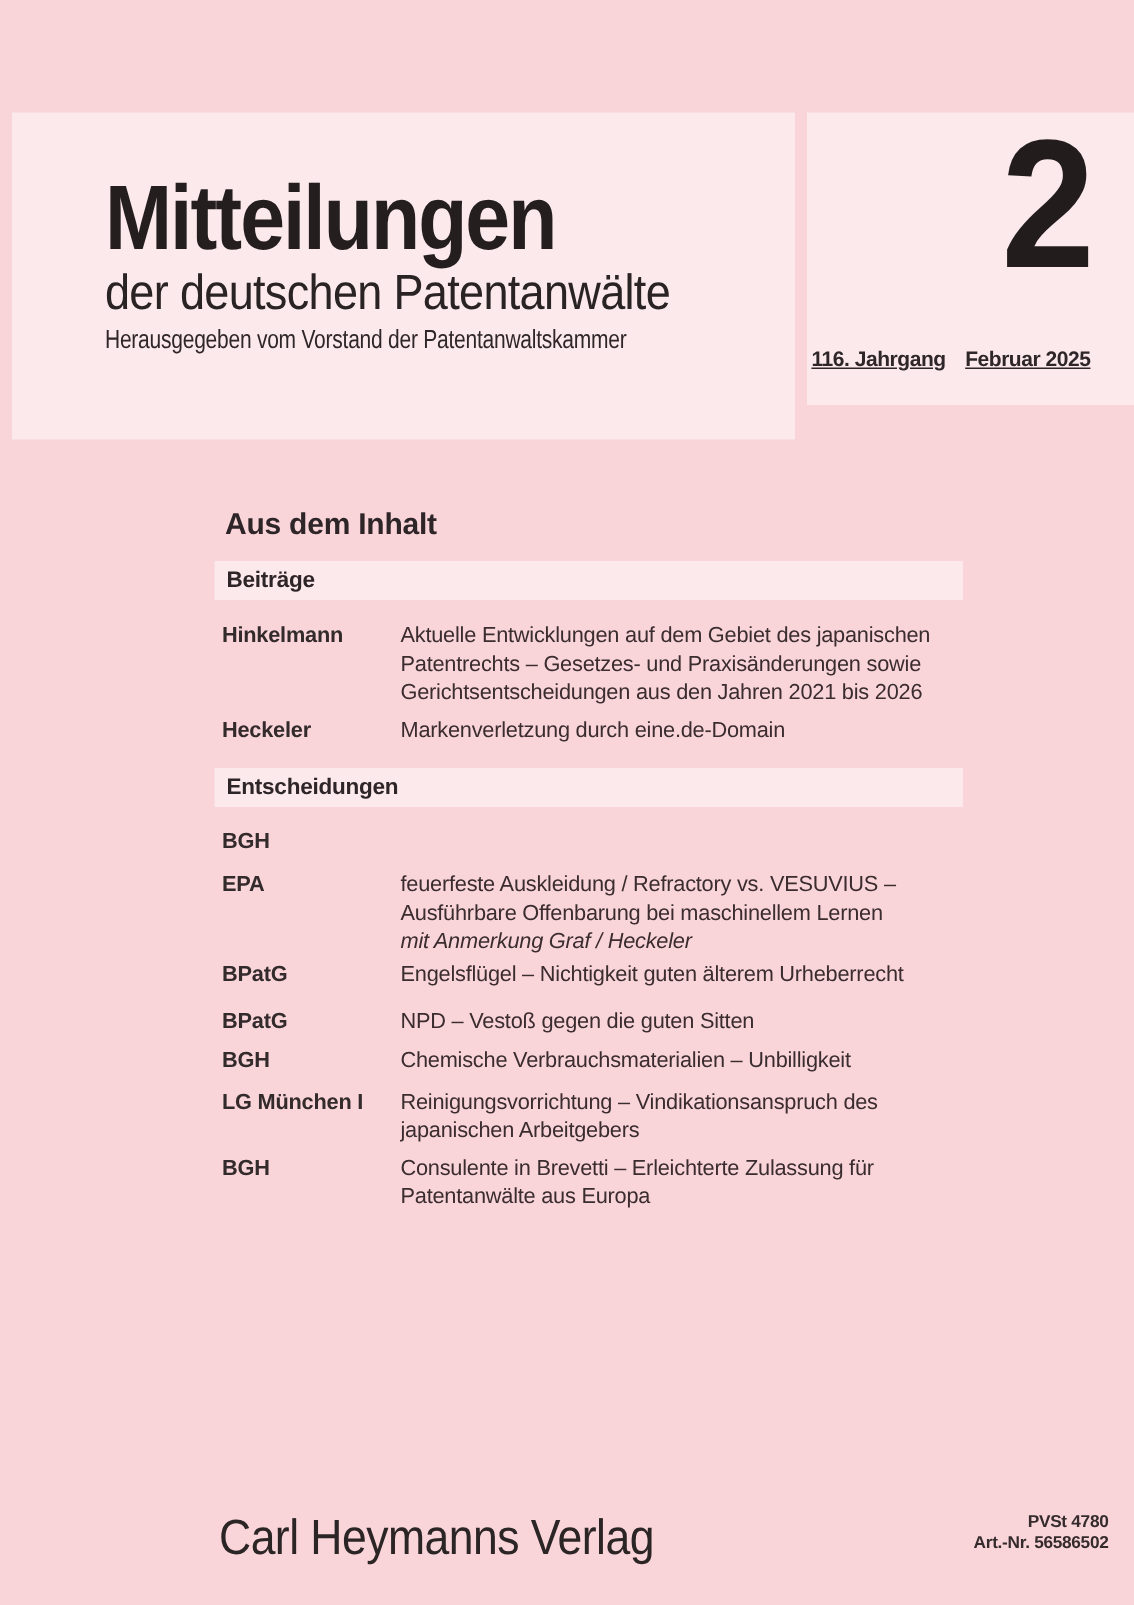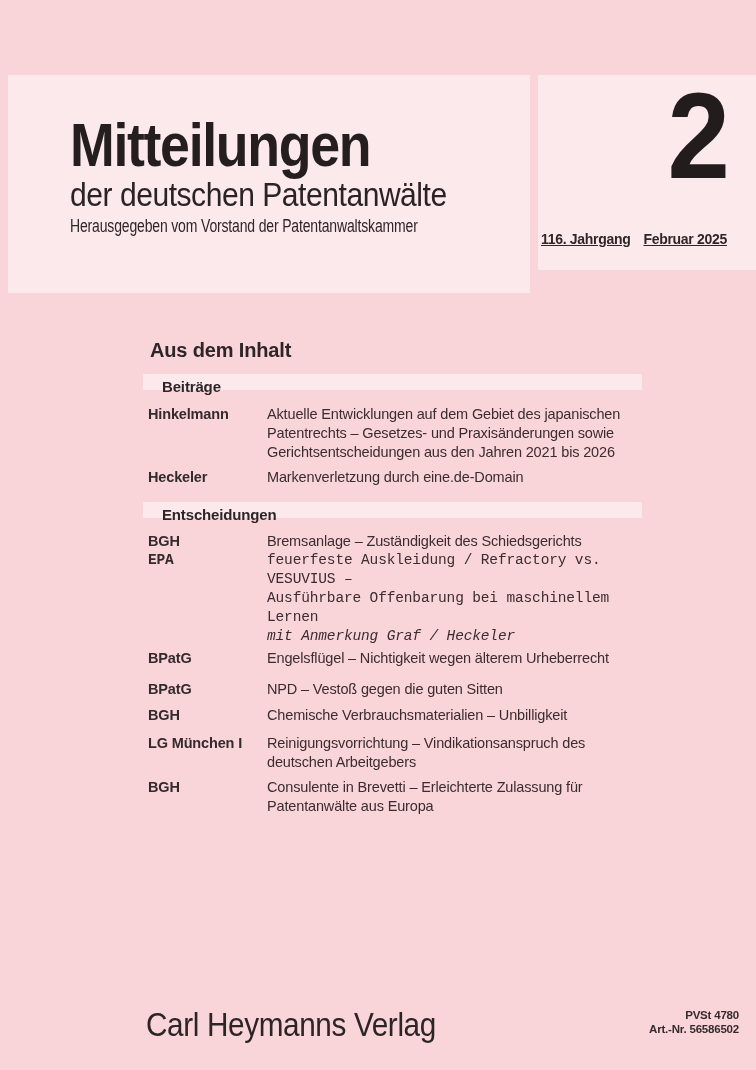--- a/index.html
+++ b/index.html
@@ -75,36 +75,36 @@
     position:absolute; left:143px; top:339px;
     width:499px;
     letter-spacing:-0.15px;
   }
   .toc-heading {
     padding-left:7px;
     font-size:20px; font-weight:700; color:#2e2528;
   }
   .section-band {
     margin-top:12px;
-    height:16px; line-height:26px;
+    height:26px; line-height:26px;
     background:#fce9eb;
-    padding-left:19px;
+    padding-left:8px;
     font-size:15px; font-weight:700; color:#2e2528;
   }
   .toc-row {
     display:grid;
     grid-template-columns:119px 1fr;
     padding-left:5px;
     font-size:14.5px; line-height:19px;
   }
   .toc-label { font-weight:700; color:#332a2c; }
   .toc-text  { white-space:pre-line; color:#3a2c2f; }
   .toc-note  { font-style:italic; color:#3a2c2f;text-align:right; }
   .mt15{margin-top:15px;} .mt14{margin-top:14px;} .mt12{margin-top:12px;}
-  .mt10{font-family:Liberation Mono, monospace;} .mt9{margin-top:9px;} .mt7{margin-top:7px;}
+  .mt10{margin-top:10px;} .mt9{margin-top:9px;} .mt7{margin-top:7px;}
   .mt6{margin-top:6px;} .mt3{margin-top:3px;}
 
   
   .publisher {
     position:absolute; left:146px; top:1006px;
     display:inline-block;
     font-size:33px; font-weight:400;
     letter-spacing:-0.4px; color:#2c2526;
     transform:scaleX(0.90); transform-origin:left center;
     white-space:nowrap;
@@ -152,48 +152,47 @@
 
     <div class="toc-row mt6">
       <span class="toc-label">Heckeler</span>
       <span class="toc-text">Markenverletzung durch eine.de-Domain</span>
     </div>
 
     <div class="section-band mt15">Entscheidungen</div>
 
     <div class="toc-row mt14">
       <span class="toc-label">BGH</span>
-      <span class="toc-text">Bremsanlage – Zuständigkeit des Schiedsgerichts</span>
     </div>
 
     <div class="toc-row mt10">
       <span class="toc-label">EPA</span>
       <span class="toc-text"><span>feuerfeste Auskleidung / Refractory vs. VESUVIUS –
 Ausführbare Offenbarung bei maschinellem Lernen</span><br><span class="toc-note">mit Anmerkung Graf / Heckeler</span></span>
     </div>
 
     <div class="toc-row mt3">
       <span class="toc-label">BPatG</span>
-      <span class="toc-text">Engelsflügel – Nichtigkeit wegen älterem Urheberrecht</span>
+      <span class="toc-text">Engelsflügel – Nichtigkeit guten älterem Urheberrecht</span>
     </div>
 
     <div class="toc-row mt12">
       <span class="toc-label">BPatG</span>
       <span class="toc-text">NPD – Vestoß gegen die guten Sitten</span>
     </div>
 
     <div class="toc-row mt7">
       <span class="toc-label">BGH</span>
       <span class="toc-text">Chemische Verbrauchsmaterialien – Unbilligkeit</span>
     </div>
 
     <div class="toc-row mt9">
       <span class="toc-label">LG München I</span>
       <span class="toc-text">Reinigungsvorrichtung – Vindikationsanspruch des
-deutschen Arbeitgebers</span>
+japanischen Arbeitgebers</span>
     </div>
 
     <div class="toc-row mt6">
       <span class="toc-label">BGH</span>
       <span class="toc-text">Consulente in Brevetti – Erleichterte Zulassung für
 Patentanwälte aus Europa</span>
     </div>
 
   </div>
 

